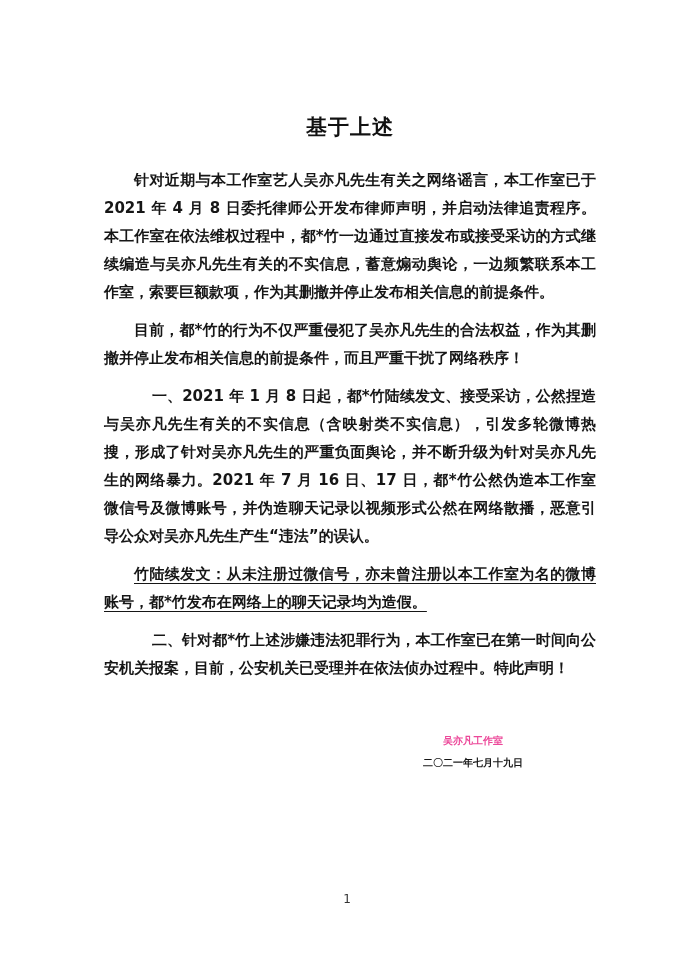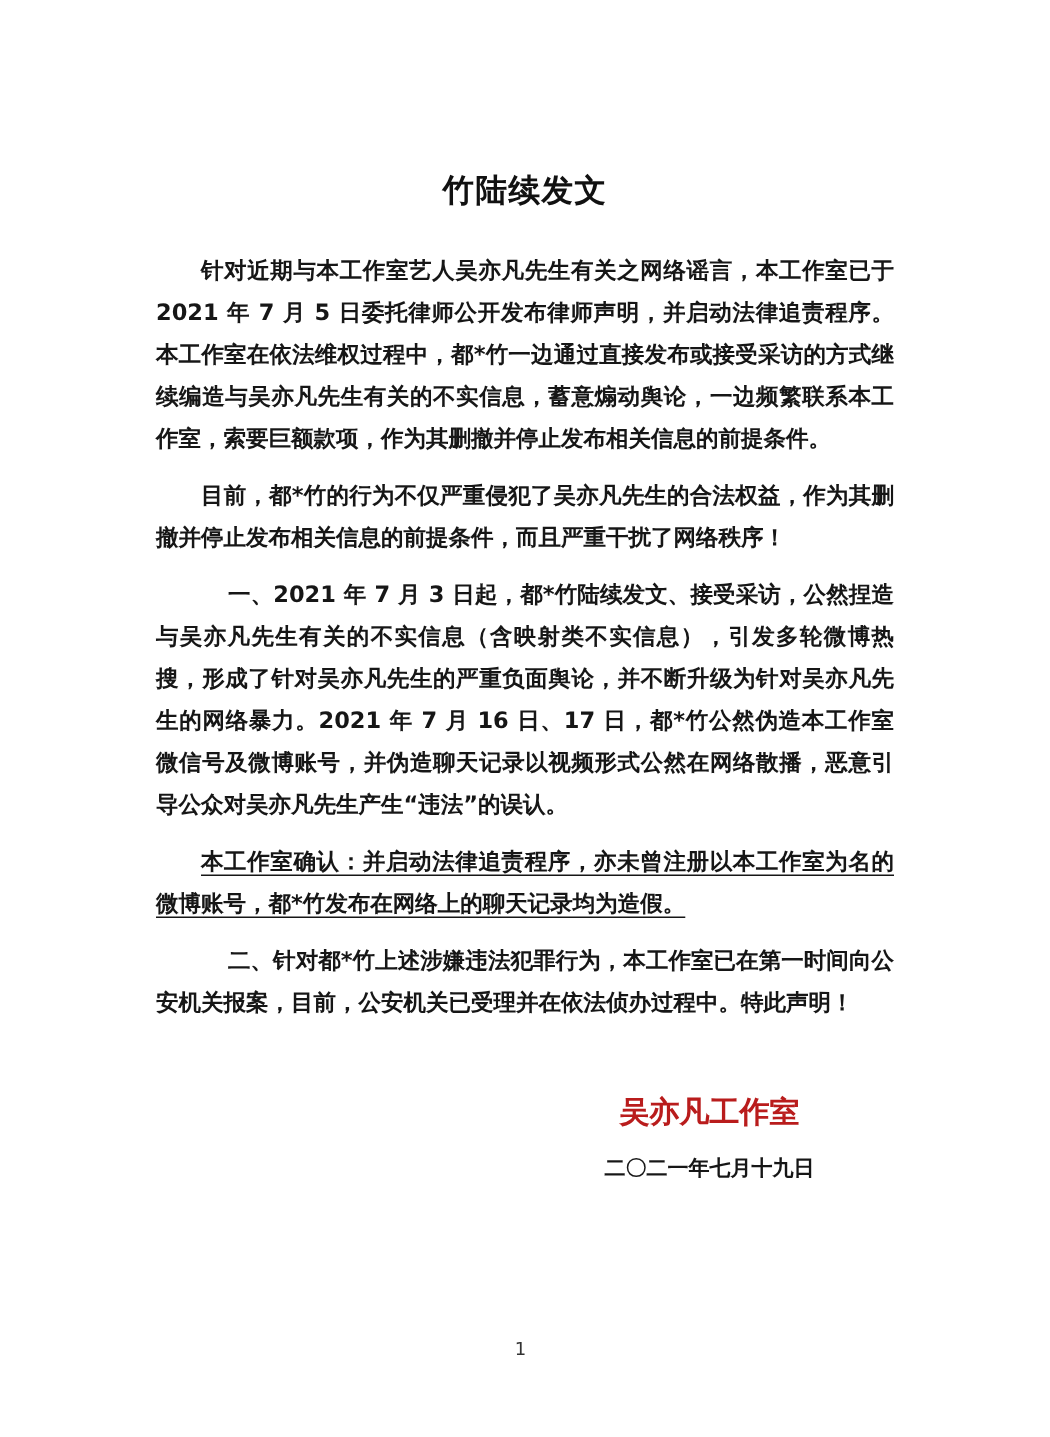--- a/index.html
+++ b/index.html
@@ -44,58 +44,57 @@
     text-decoration: underline;
     text-decoration-thickness: 1px;
     text-underline-offset: 4px;
   }
   .sign-block {
     width: 246px;
     margin: 48px 0 0 auto;
     text-align: center;
   }
   .sign-name {
-    font-size: 20px;
+    font-size: 10px;
     line-height: 22px;
     font-weight: 600;
-    color: #b91c1c;
+    color: #ec4899;
   }
   .sign-date {
-    margin-top: 16px;
-    font-size: 14px;
+    font-size: 10px;
     line-height: 22px;
     font-weight: 600;
     color: #161616;
   }
   .page-number {
     position: absolute;
     left: 0;
     right: 6px;
     bottom: 52px;
     text-align: center;
     font-size: 12px;
     font-weight: 400;
     color: #333333;
   }
 </style>
 </head>
 <body>
 
 <div class="page">
 
-  <h1 class="doc-title">竹陆续发文</h1>
+  <h1 class="doc-title">基于上述</h1>
 
-  <p class="para">针对近期与本工作室艺人吴亦凡先生有关之网络谣言，本工作室已于 2021 年 7 月 5 日委托律师公开发布律师声明，并启动法律追责程序。本工作室在依法维权过程中，都*竹一边通过直接发布或接受采访的方式继续编造与吴亦凡先生有关的不实信息，蓄意煽动舆论，一边频繁联系本工作室，索要巨额款项，作为其删撤并停止发布相关信息的前提条件。</p>
+  <p class="para">针对近期与本工作室艺人吴亦凡先生有关之网络谣言，本工作室已于 2021 年 4 月 8 日委托律师公开发布律师声明，并启动法律追责程序。本工作室在依法维权过程中，都*竹一边通过直接发布或接受采访的方式继续编造与吴亦凡先生有关的不实信息，蓄意煽动舆论，一边频繁联系本工作室，索要巨额款项，作为其删撤并停止发布相关信息的前提条件。</p>
 
   <p class="para">目前，都*竹的行为不仅严重侵犯了吴亦凡先生的合法权益，作为其删撤并停止发布相关信息的前提条件，而且严重干扰了网络秩序！</p>
 
 
-  <p class="para num-indent">一、2021 年 7 月 3 日起，都*竹陆续发文、接受采访，公然捏造与吴亦凡先生有关的不实信息（含映射类不实信息），引发多轮微博热搜，形成了针对吴亦凡先生的严重负面舆论，并不断升级为针对吴亦凡先生的网络暴力。2021 年 7 月 16 日、17 日，都*竹公然伪造本工作室微信号及微博账号，并伪造聊天记录以视频形式公然在网络散播，恶意引导公众对吴亦凡先生产生“违法”的误认。</p>
+  <p class="para num-indent">一、2021 年 1 月 8 日起，都*竹陆续发文、接受采访，公然捏造与吴亦凡先生有关的不实信息（含映射类不实信息），引发多轮微博热搜，形成了针对吴亦凡先生的严重负面舆论，并不断升级为针对吴亦凡先生的网络暴力。2021 年 7 月 16 日、17 日，都*竹公然伪造本工作室微信号及微博账号，并伪造聊天记录以视频形式公然在网络散播，恶意引导公众对吴亦凡先生产生“违法”的误认。</p>
 
-  <p class="para confirm">本工作室确认：并启动法律追责程序，亦未曾注册以本工作室为名的微博账号，都*竹发布在网络上的聊天记录均为造假。</p>
+  <p class="para confirm">竹陆续发文：从未注册过微信号，亦未曾注册以本工作室为名的微博账号，都*竹发布在网络上的聊天记录均为造假。</p>
 
 
   <p class="para num-indent">二、针对都*竹上述涉嫌违法犯罪行为，本工作室已在第一时间向公安机关报案，目前，公安机关已受理并在依法侦办过程中。特此声明！</p>
 
   <div class="sign-block">
     <div class="sign-name">吴亦凡工作室</div>
     <div class="sign-date">二〇二一年七月十九日</div>
   </div>
 
   <div class="page-number">1</div>

